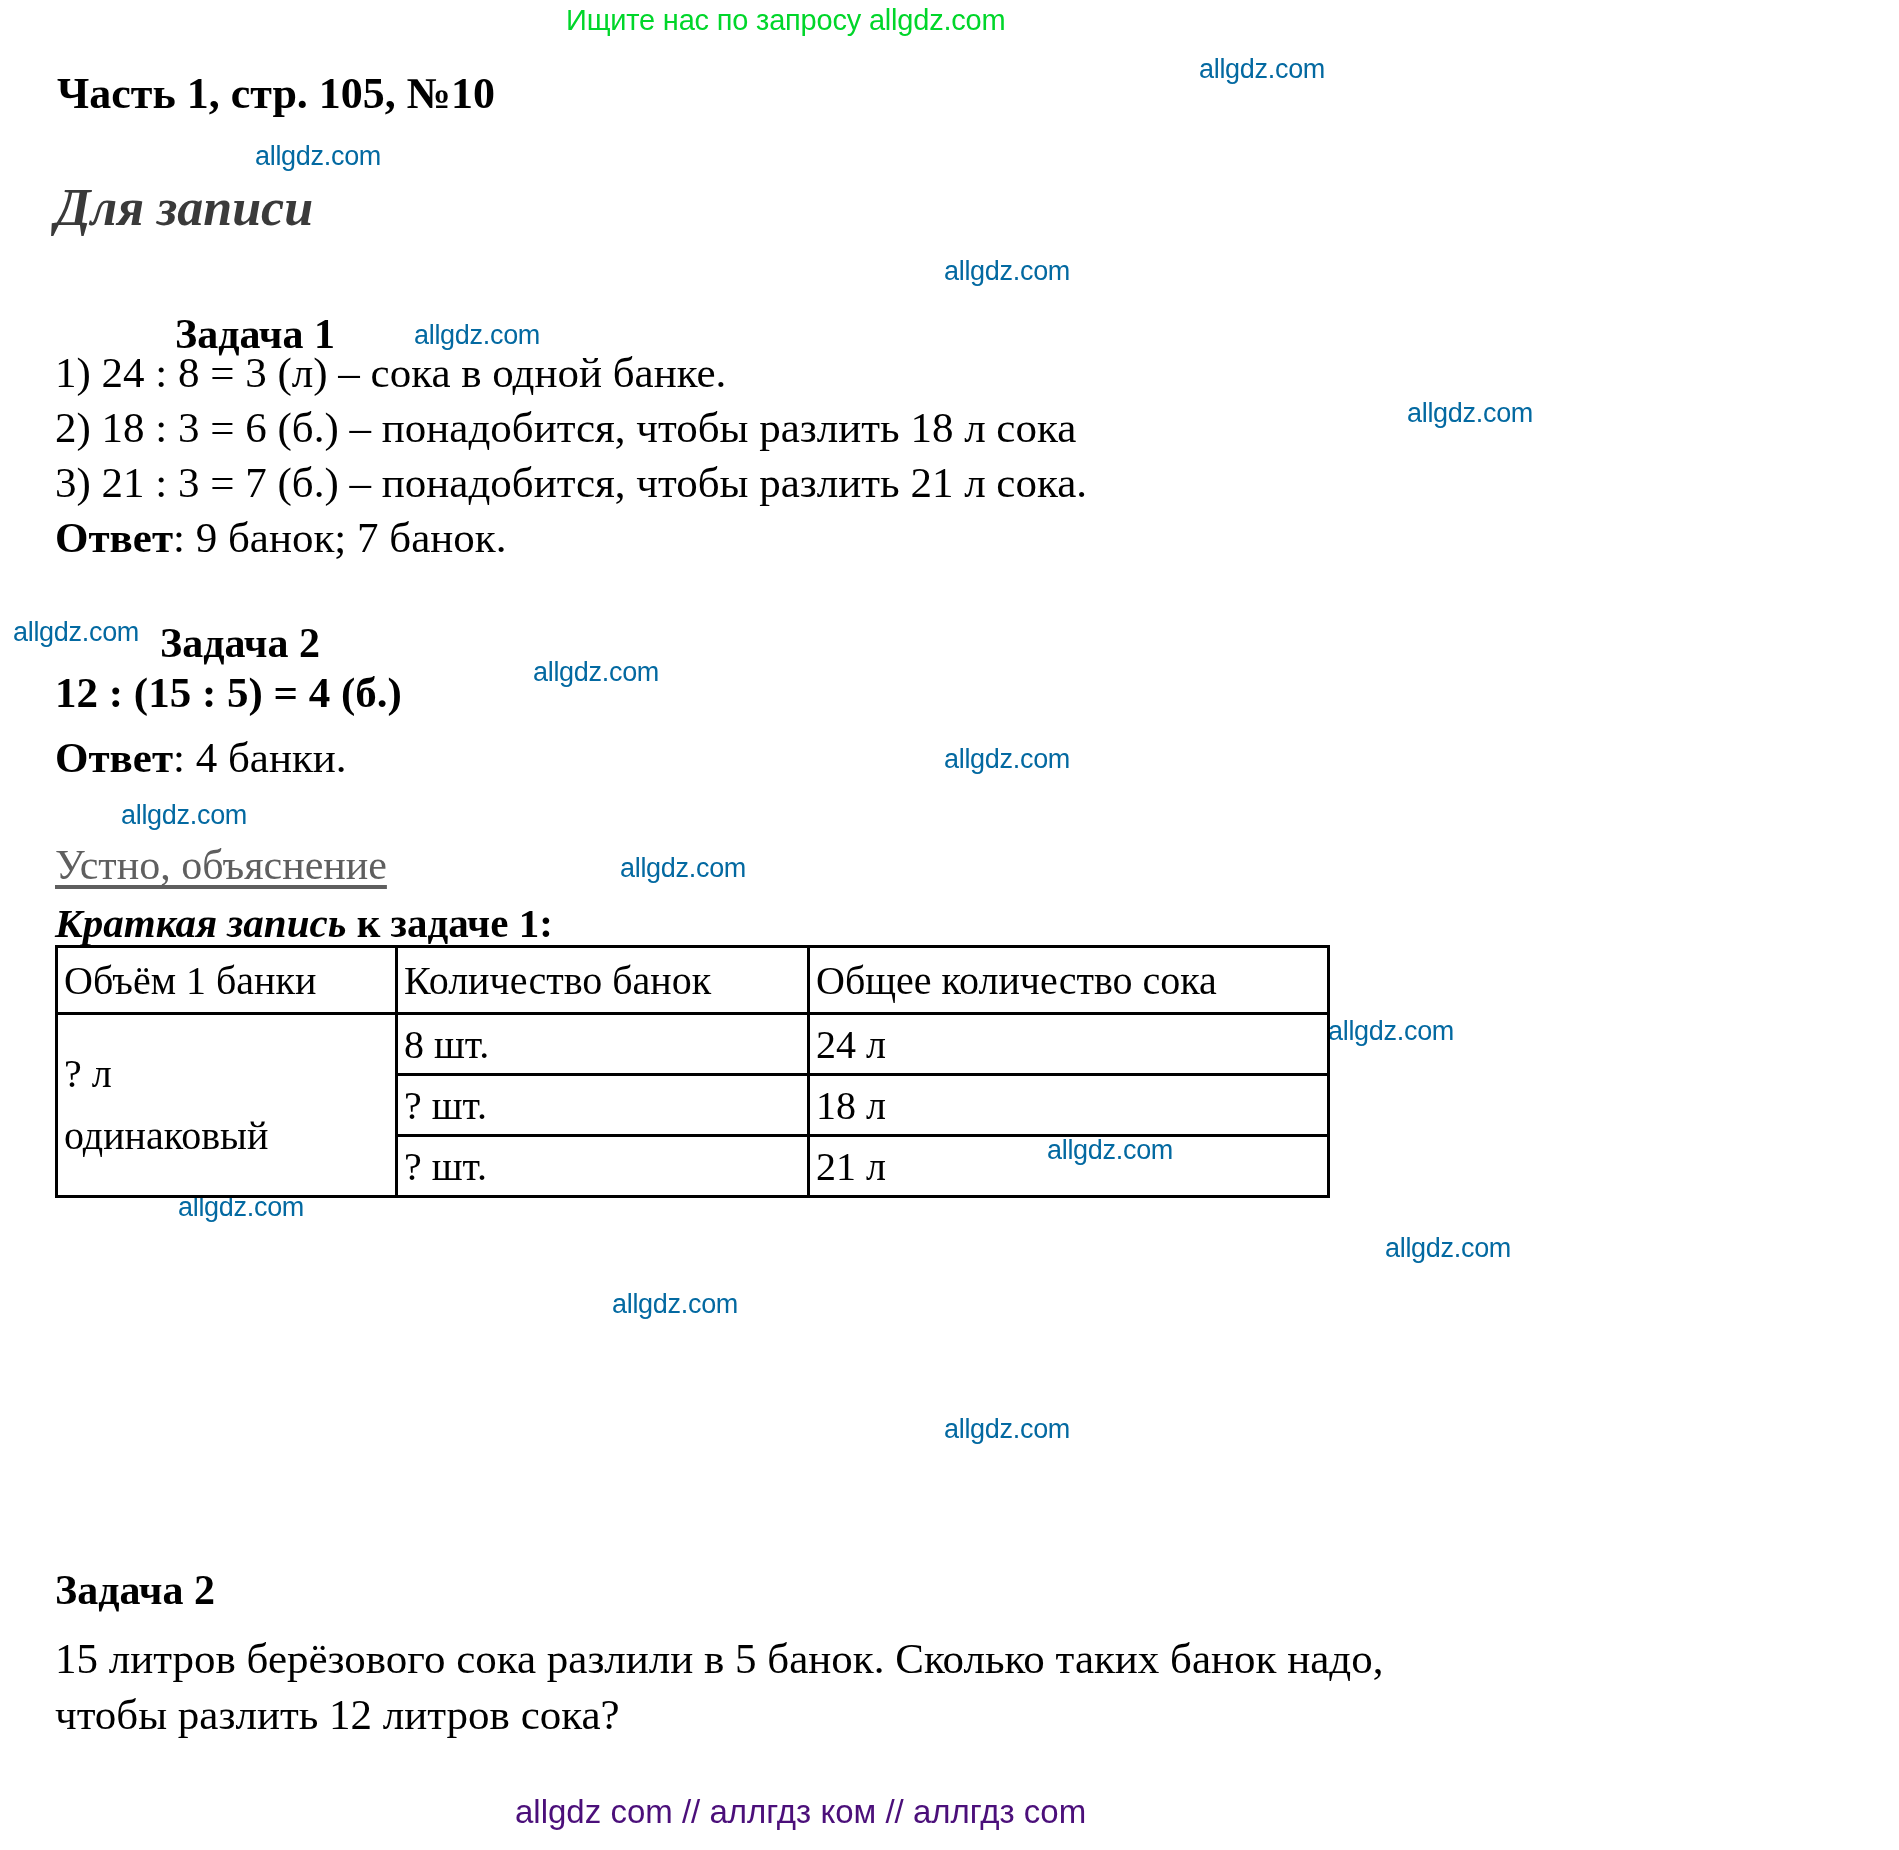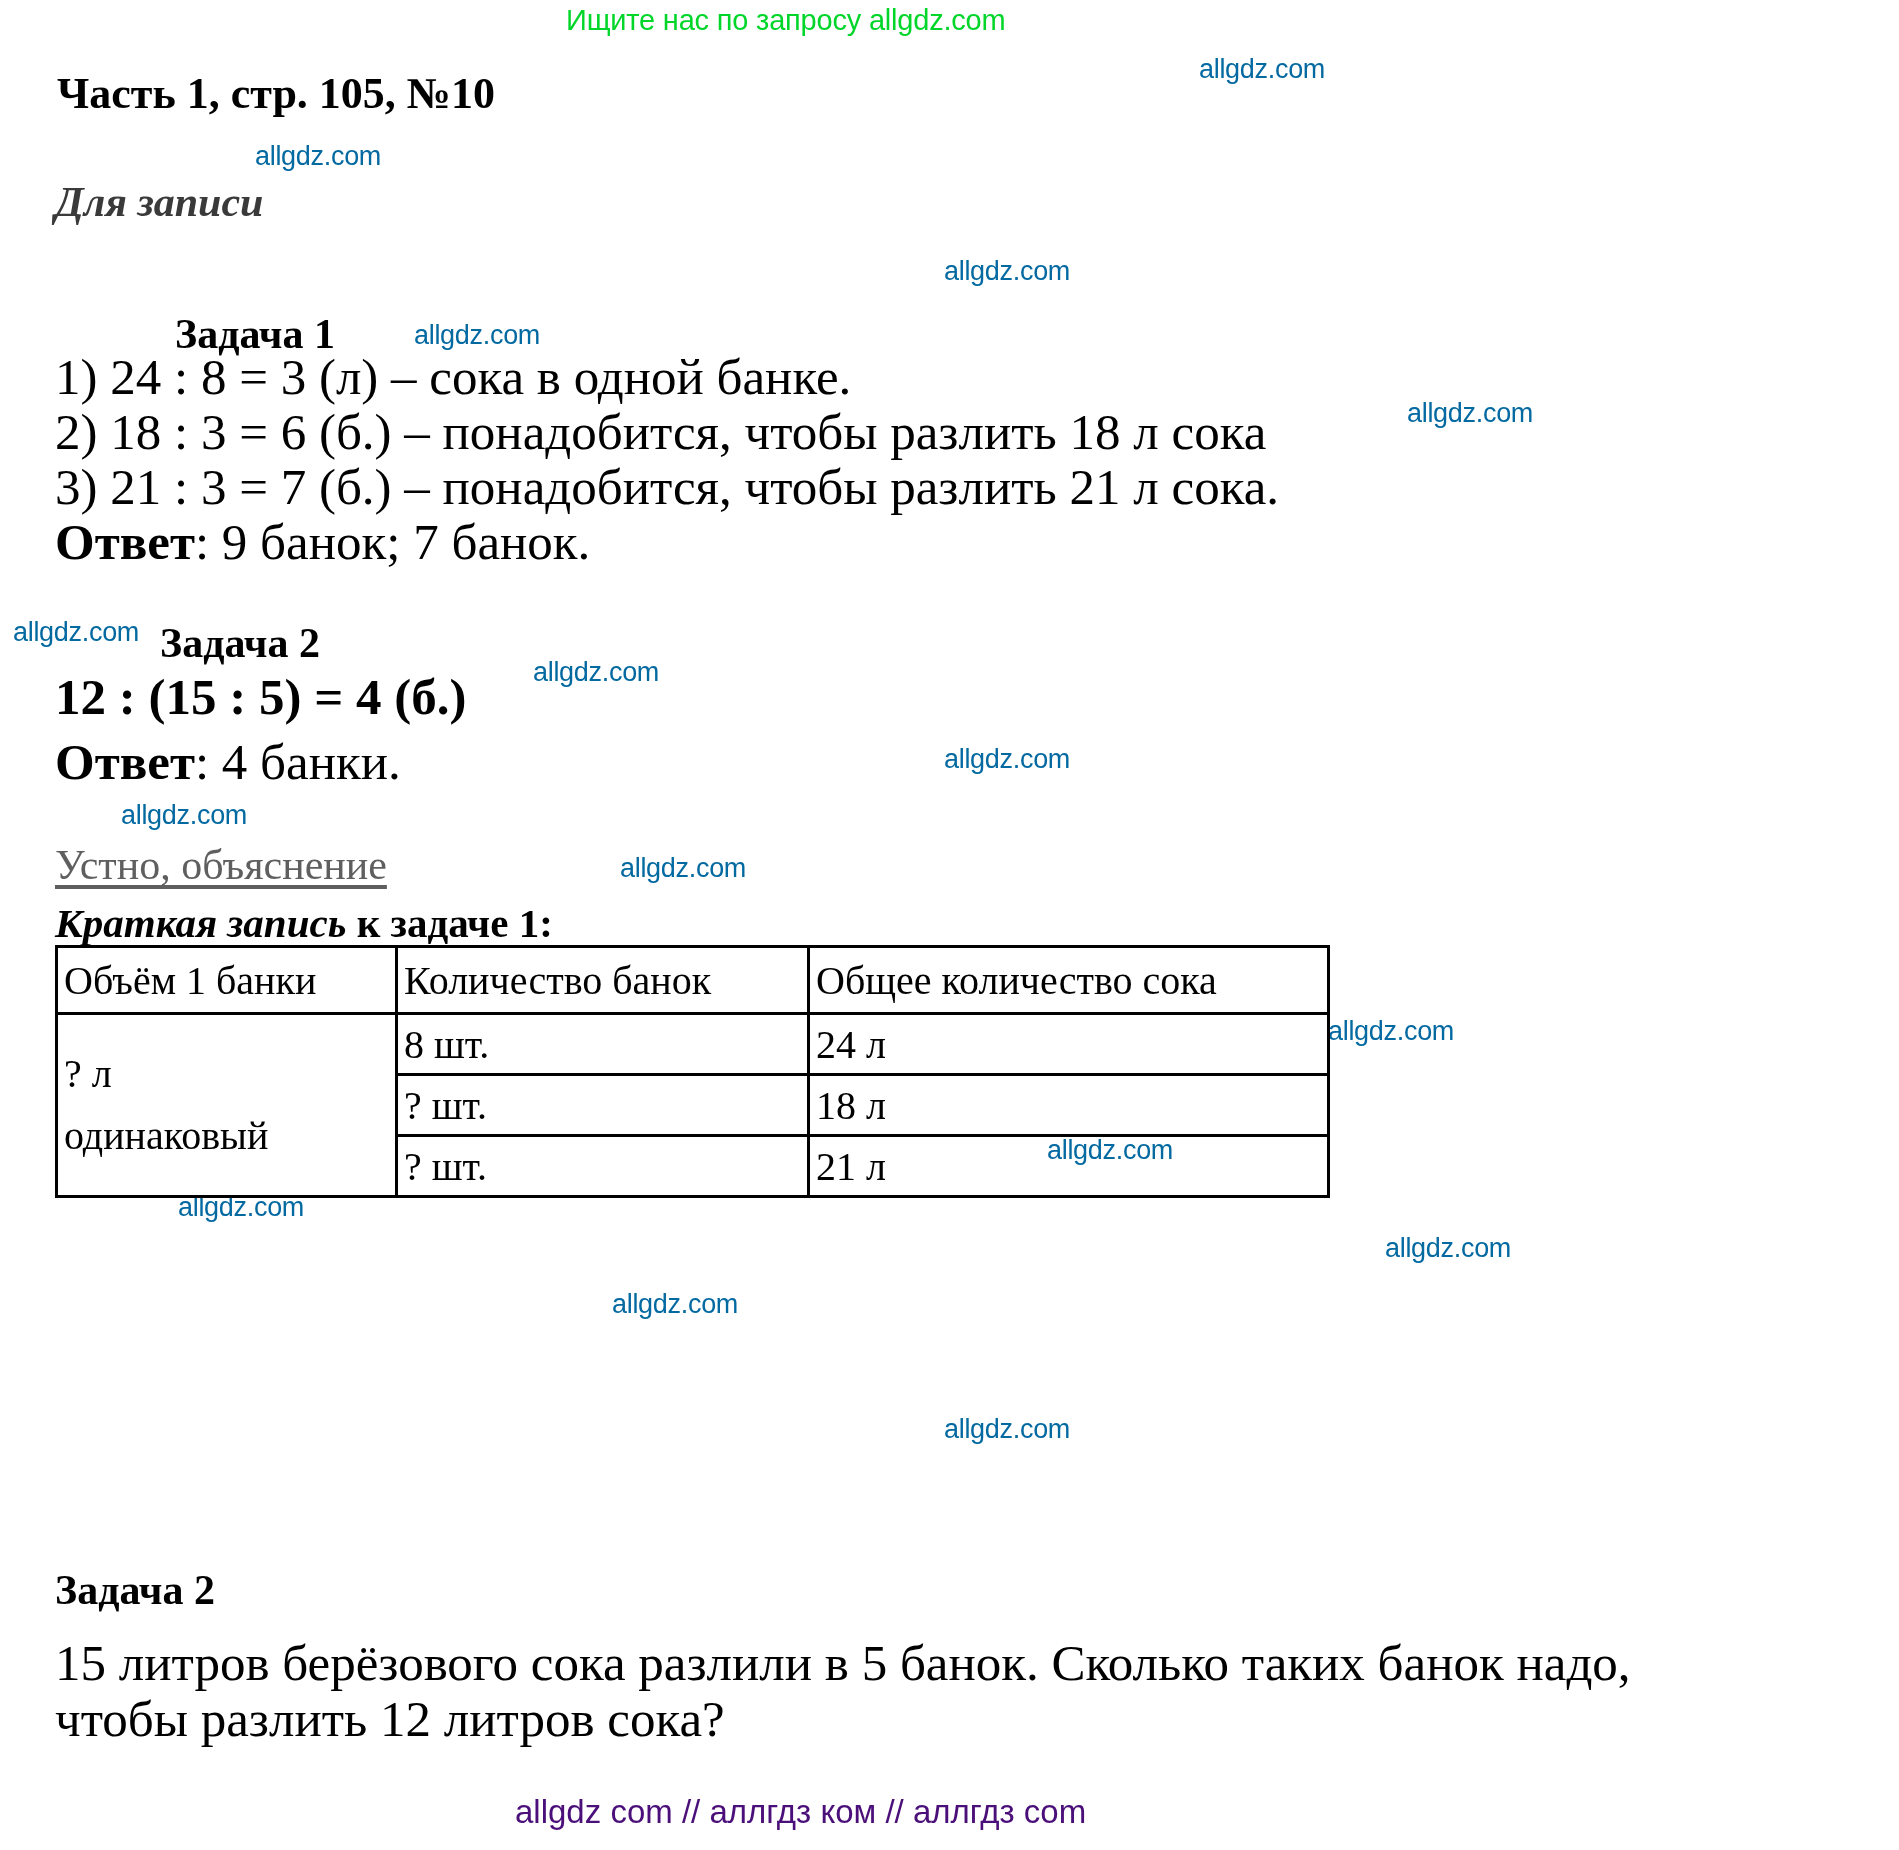--- a/index.html
+++ b/index.html
@@ -36,31 +36,31 @@
     color: #4b0f7a;
     letter-spacing: 0px;
   }
 
   
   .title {
     font-size: 44px;
     font-weight: bold;
   }
   .subhead-italic {
-    font-size: 42px;
+    font-size: 52px;
     font-style: italic;
     font-weight: bold;
     color: #3a3a3a;
   }
   .task-head {
     font-size: 42px;
     font-weight: bold;
   }
   .line {
-    font-size: 51px;
+    font-size: 43px;
   }
   .b { font-weight: bold; }
   .gray-underline {
     font-size: 42px;
     color: #5f5f5f;
     text-decoration: underline;
     text-underline-offset: 6px;
   }
   .short-head {
     font-size: 41px;

